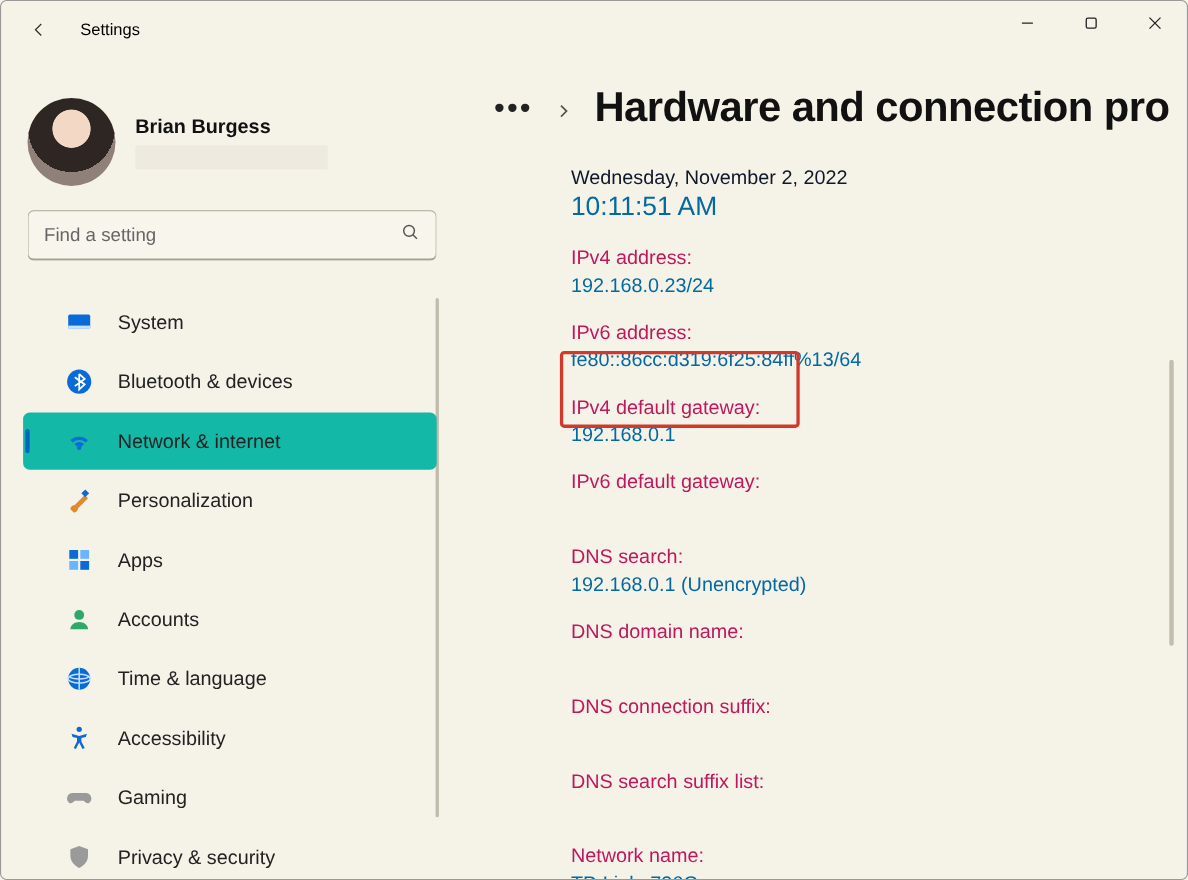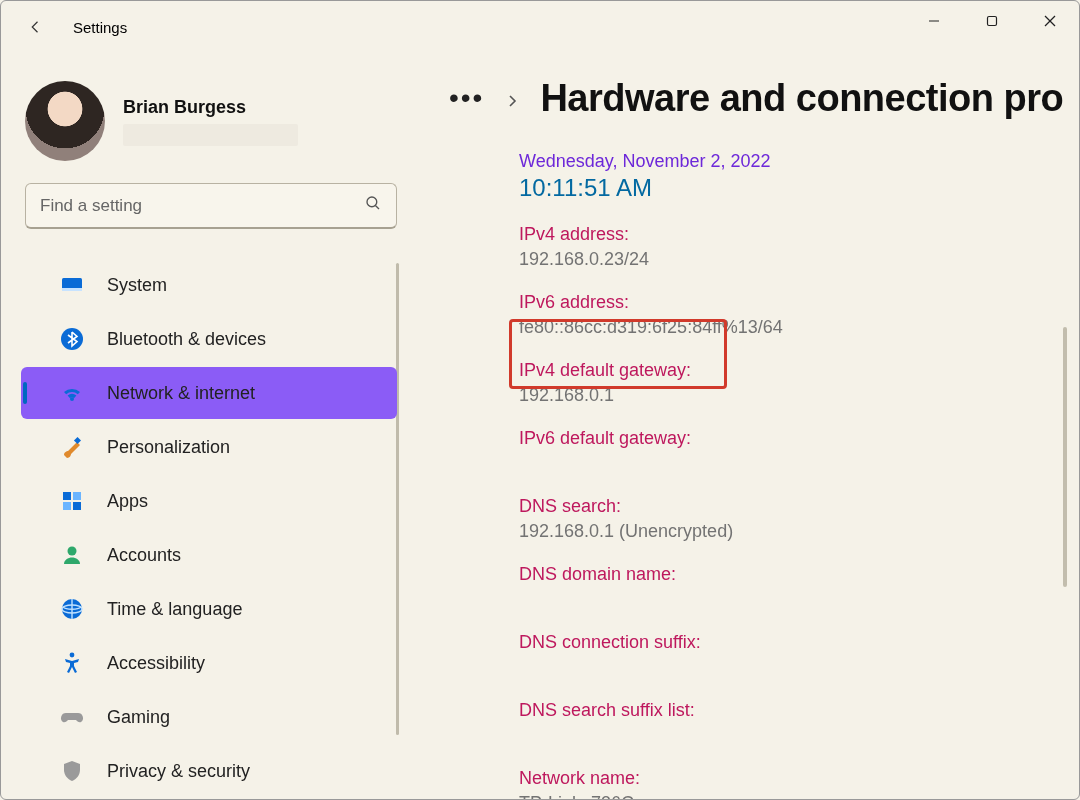--- a/index.html
+++ b/index.html
@@ -33,22 +33,22 @@
   .win-controls {
     position:absolute; top:0; right:0; display:flex;
   }
   .win-ctrl {
     width:58px;height:40px;display:flex;align-items:center;justify-content:center;
   }
   .win-ctrl svg{width:12px;height:12px;stroke:#222;}
 
   
   .left {
-    position:absolute; top:60px; left:0; width:420px; bottom:0;
-    display:flex; flex-direction:column;justify-content:flex-end;
+    position:absolute; top:60px; left:0; width:420px; bottom:16px;
+    display:flex; flex-direction:column;
   }
   .account {
     display:flex; align-items:center; padding: 28px 24px 8px 24px;
   }
   .avatar {
     width:80px;height:80px;border-radius:50%;
     background: radial-gradient(circle at 50% 35%, #f3d9c5 0 26%, #2e2622 27% 60%, #90807a 60% 100%);
     flex-shrink:0;
   }
   .account-info{margin-left:18px;}
@@ -76,21 +76,21 @@
     position:relative;
     flex:1;
   }
   .nav-scroll-indicator{
     position:absolute;right:22px;top:4px;width:3px;height:472px;background:#c0bbab;border-radius:2px;
   }
   .nav-item{
     display:flex;align-items:center;height:52px;padding-left:38px;
     font-size:18px;color:#222;position:relative;border-radius:6px;margin:0 24px 2px 20px;
   }
-  .nav-item.active{background:#8b5cf6;}
+  .nav-item.active{background:#14b8a6;}
   .nav-item.active::before{
     content:"";position:absolute;left:2px;top:15px;width:4px;height:22px;background:#0067c0;border-radius:2px;
   }
   .nav-icon{
     width:26px;height:26px;margin-right:22px;display:flex;align-items:center;justify-content:center;
   }
   .nav-icon svg{width:24px;height:24px;}
 
   
   .right{
@@ -108,22 +108,22 @@
   }
 
   .content{
     margin-left:22px;margin-right:2px;
     background:#f5f2e8;
     flex:1;overflow:hidden;
     padding:12px 0 0 76px;
     position:relative;
   }
   .prop-label{font-size:18px;color:#be185d;margin-top:22px;}
-  .prop-value{font-size:18px;color:#737373;margin-top:4px;}
-  .timestamp-date{font-size:18px;color:#6d28d9;}
+  .prop-value{font-size:18px;color:#0369a1;margin-top:4px;}
+  .timestamp-date{font-size:18px;color:#0f172a;}
   .timestamp-time{font-size:24px;color:#0369a1;margin-top:2px;}
   .highlight{
     position:absolute;left:66px;top:180px;width:218px;height:70px;
     border:3px solid #d13a2b;border-radius:4px;pointer-events:none;
   }
   .main-scrollbar{
     position:absolute;right:2px;top:270px;width:4px;height:260px;background:#c2bdad;border-radius:3px;
   }
 </style>
 </head>

